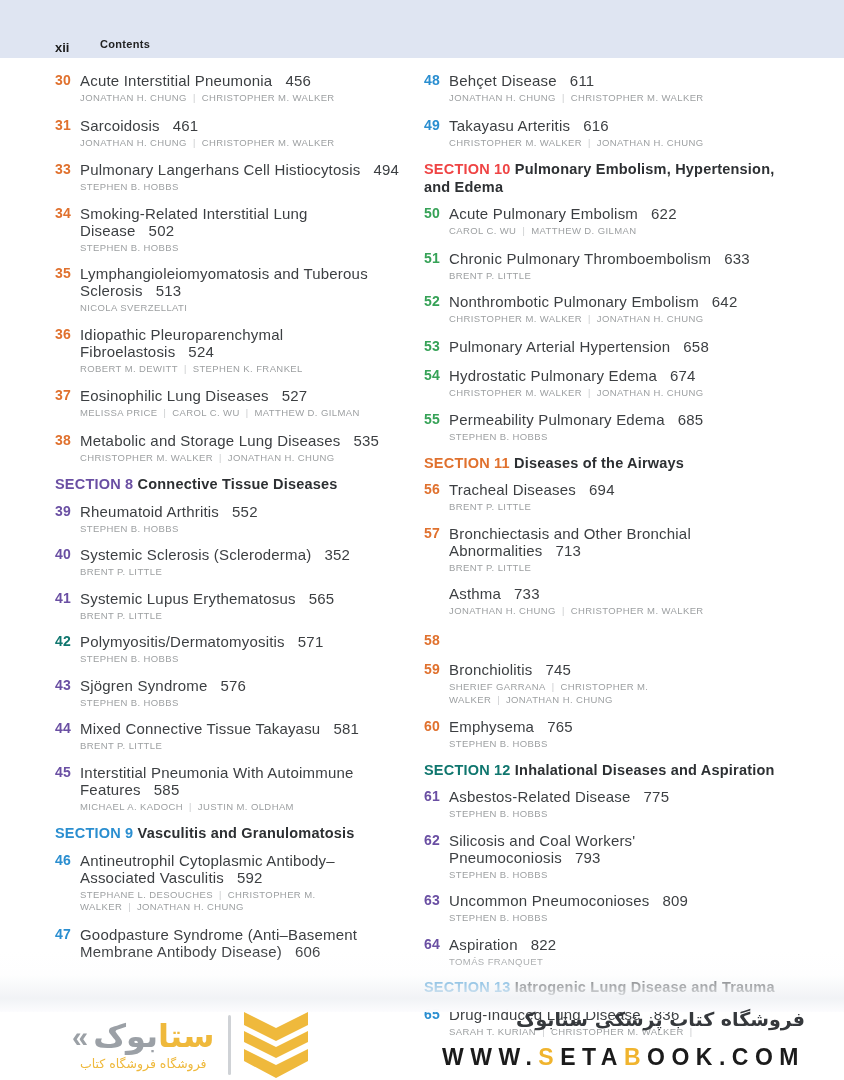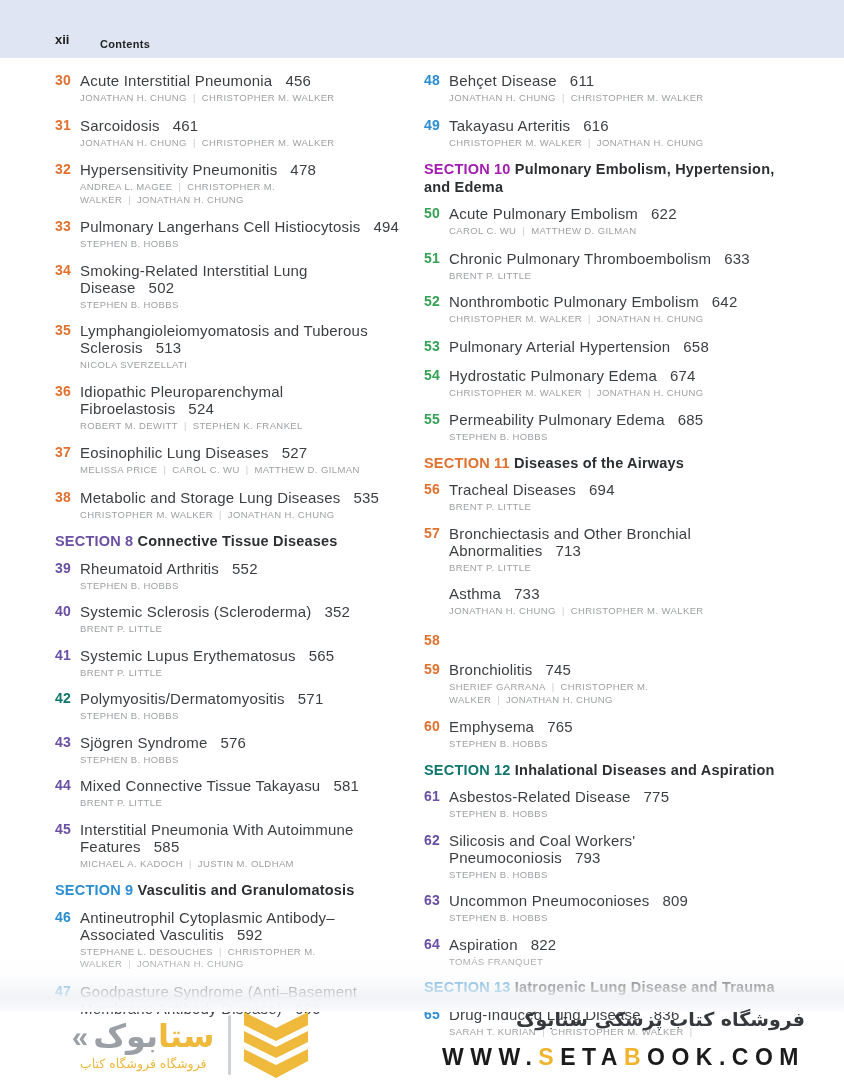--- a/index.html
+++ b/index.html
@@ -1,20 +1,20 @@
 <!DOCTYPE html>
 <html><head>
 <meta charset="utf-8">
 <style>
   html,body{margin:0;padding:0;background:#ffffff;}
   .page{position:relative;width:844px;height:1080px;background:#ffffff;overflow:hidden;
         font-family:"Liberation Sans",sans-serif;-webkit-font-smoothing:antialiased;}
   
   .topband{position:absolute;left:0;top:0;width:844px;height:58px;background:#dfe5f2;}
-  .hdr-num{position:absolute;left:55px;top:32px;font-size:13px;font-weight:700;color:#1c1c1c;}
+  .hdr-num{position:absolute;left:55px;top:40px;font-size:13px;font-weight:700;color:#1c1c1c;}
   .hdr-title{position:absolute;left:100px;top:38px;font-size:11px;font-weight:700;color:#222;letter-spacing:.3px;}
   
   .col{position:absolute;top:72px;}
   .col-left{left:55px;width:356px;}
   .col-right{left:424px;width:396px;}
   .entry{display:flex;margin-bottom:12px;}
   .num{flex:0 0 25px;font-size:14px;font-weight:700;line-height:17px;letter-spacing:.2px;}
   .body{flex:1;min-width:0;}
   .titleline{white-space:pre-line;font-size:15px;line-height:17px;color:#3c3f42;letter-spacing:.2px;}
   .pageno{margin-left:13px;}
@@ -61,27 +61,20 @@
         </div>
       </div>
       <div class="entry">
         <div class="num" style="color: rgb(224, 113, 46);">31</div>
         <div class="body">
           <div class="titleline"><span class="title">Sarcoidosis</span><span class="pageno">461</span></div>
           <div class="authors"><span>JONATHAN H. CHUNG</span><span class="sep">|</span><span>CHRISTOPHER M. WALKER</span></div>
         </div>
       </div>
       <div class="entry">
-        <div class="num" style="color: rgb(224, 113, 46);">32</div>
-        <div class="body">
-          <div class="titleline"><span class="title">Hypersensitivity Pneumonitis</span><span class="pageno">478</span></div>
-          <div class="authors"><span>ANDREA L. MAGEE</span><span class="sep">|</span><span>CHRISTOPHER M. WALKER</span><span class="sep">|</span><span>JONATHAN H. CHUNG</span></div>
-        </div>
-      </div>
-      <div class="entry">
         <div class="num" style="color: rgb(224, 113, 46);">33</div>
         <div class="body">
           <div class="titleline"><span class="title">Pulmonary Langerhans Cell Histiocytosis</span><span class="pageno">494</span></div>
           <div class="authors"><span>STEPHEN B. HOBBS</span></div>
         </div>
       </div>
       <div class="entry">
         <div class="num" style="color: rgb(224, 113, 46);">34</div>
         <div class="body">
           <div class="titleline"><span class="title">Smoking-Related Interstitial Lung
@@ -195,21 +188,21 @@
           <div class="authors"><span>JONATHAN H. CHUNG</span><span class="sep">|</span><span>CHRISTOPHER M. WALKER</span></div>
         </div>
       </div>
       <div class="entry">
         <div class="num" style="color: rgb(42, 142, 208);">49</div>
         <div class="body">
           <div class="titleline"><span class="title">Takayasu Arteritis</span><span class="pageno">616</span></div>
           <div class="authors"><span>CHRISTOPHER M. WALKER</span><span class="sep">|</span><span>JONATHAN H. CHUNG</span></div>
         </div>
       </div>
-      <div class="section-heading"><span class="sec-label" style="color: #a21caf;">SECTION 10</span> <span class="sec-title">Pulmonary Embolism, Hypertension,
+      <div class="section-heading"><span class="sec-label" style="color: #ef4444;">SECTION 10</span> <span class="sec-title">Pulmonary Embolism, Hypertension,
 and Edema</span></div>
       <div class="entry">
         <div class="num" style="color: rgb(54, 162, 87);">50</div>
         <div class="body">
           <div class="titleline"><span class="title">Acute Pulmonary Embolism</span><span class="pageno">622</span></div>
           <div class="authors"><span>CAROL C. WU</span><span class="sep">|</span><span>MATTHEW D. GILMAN</span></div>
         </div>
       </div>
       <div class="entry">
         <div class="num" style="color: rgb(54, 162, 87);">51</div>

